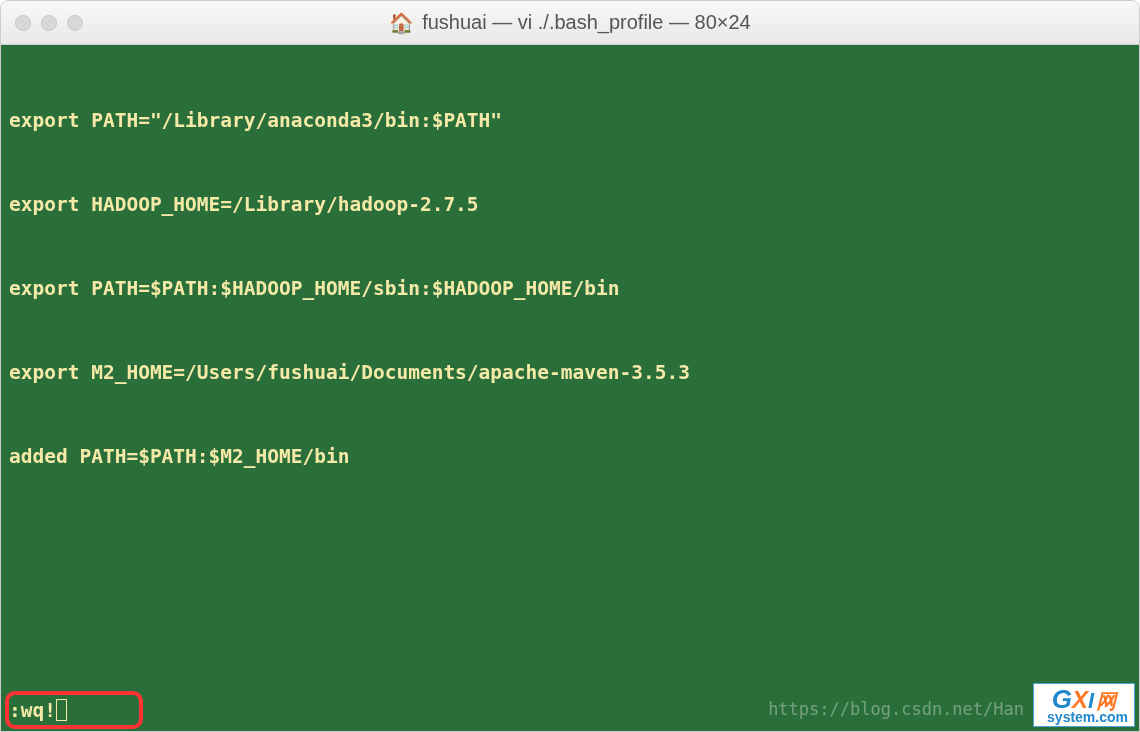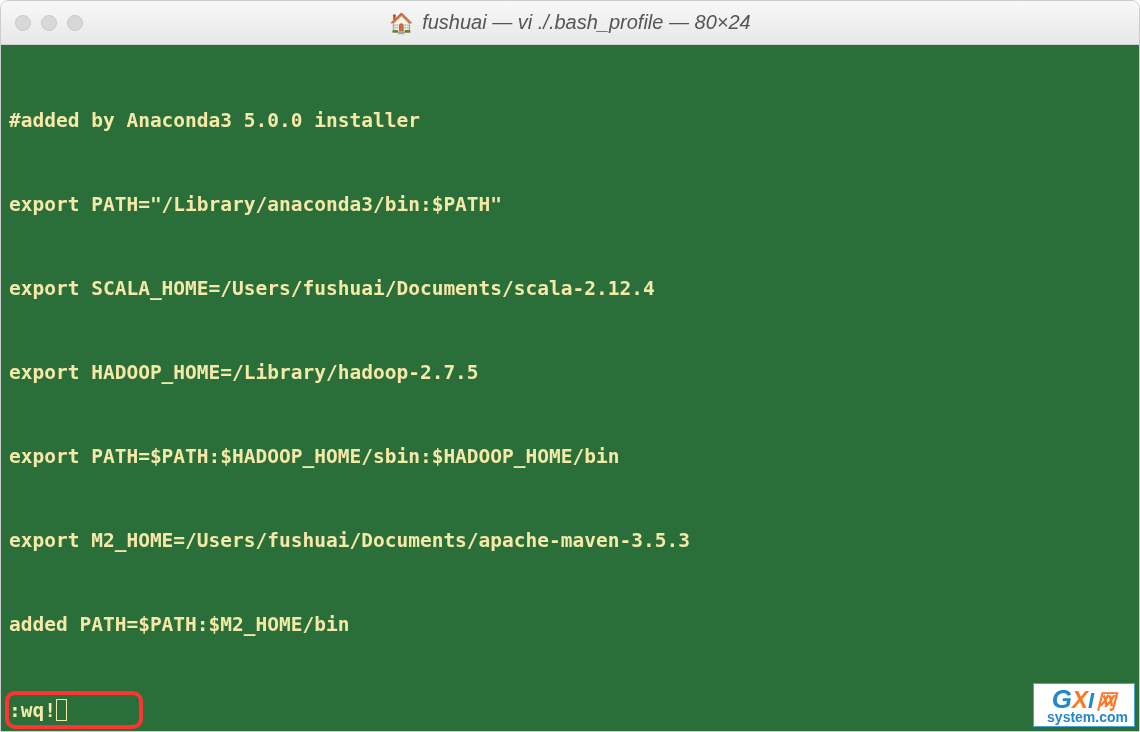--- a/index.html
+++ b/index.html
@@ -60,21 +60,20 @@
       pointer-events: none;
     }
     .home-icon {
       font-size: 20px;
       color: #888;
     }
     .window-title {
       font-size: 20px;
       color: #555;
       font-weight: 400;
-      font-style: italic;
     }
     .terminal {
       flex: 1;
       background: #2a6e3a;
       padding: 6px 8px;
       font-family: "Menlo", "Monaco", monospace;
       font-size: 19.5px;
       line-height: 28px;
       color: #f5e9a8;
       white-space: pre;
@@ -179,23 +178,21 @@
       <div class="traffic-light close"></div>
       <div class="traffic-light"></div>
       <div class="traffic-light"></div>
     </div>
     <div class="title-container">
       <span class="home-icon">🏠</span>
       <span class="window-title">fushuai — vi ./.bash_profile — 80×24</span>
     </div>
   </div>
   <div class="terminal">
-    <div class="terminal-line">#added by Anaconda3 5.0.0 installer</div>
     <div class="terminal-line">export PATH="/Library/anaconda3/bin:$PATH"</div>
-    <div class="terminal-line">export SCALA_HOME=/Users/fushuai/Documents/scala-2.12.4</div>
     <div class="terminal-line">export HADOOP_HOME=/Library/hadoop-2.7.5</div>
     <div class="terminal-line">export PATH=$PATH:$HADOOP_HOME/sbin:$HADOOP_HOME/bin</div>
     <div class="terminal-line">export M2_HOME=/Users/fushuai/Documents/apache-maven-3.5.3</div>
     <div class="terminal-line">added PATH=$PATH:$M2_HOME/bin</div>
     
     
     
     
     
     
@@ -203,20 +200,21 @@
     
     
     
     
     
     
     <div class="command-line">
       <span>:wq!</span><span class="cursor-block"></span>
     </div>
     <div class="highlight-box"></div>
+    <div class="watermark">https://blog.csdn.net/Han</div>
     <div class="logo-box">
       <div class="logo-main">
         <span class="logo-g">G</span><span class="logo-x">X</span><span class="logo-i">I</span><span class="logo-net">网</span>
       </div>
       <div class="logo-sub">system.com</div>
     </div>
   </div>
 </div>
 
 </body></html>

